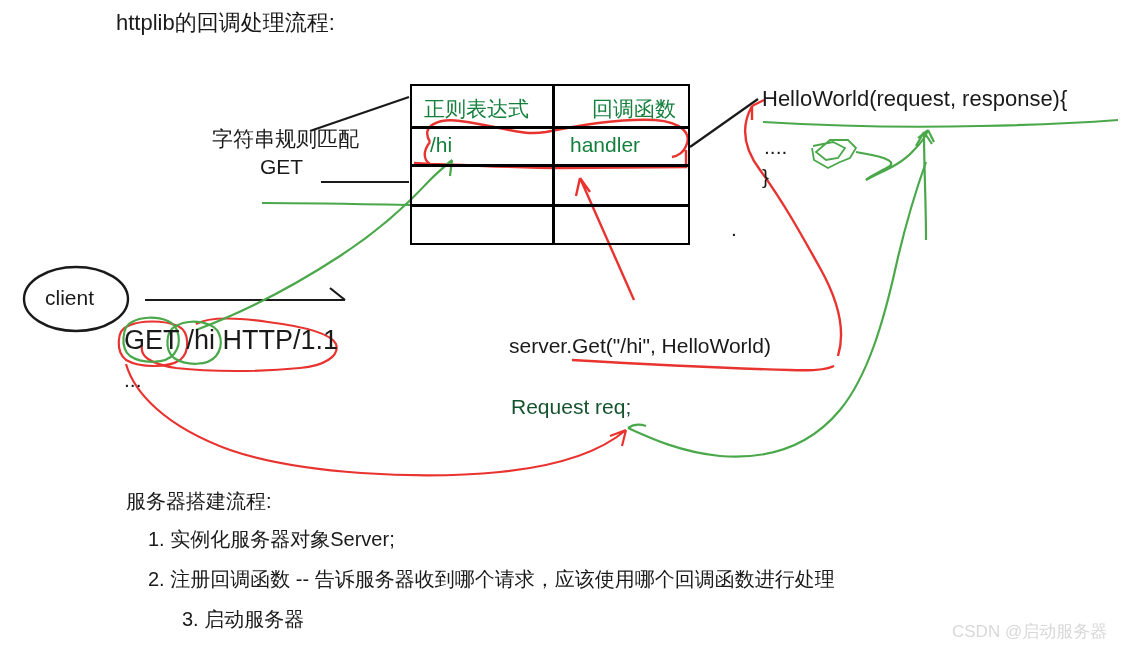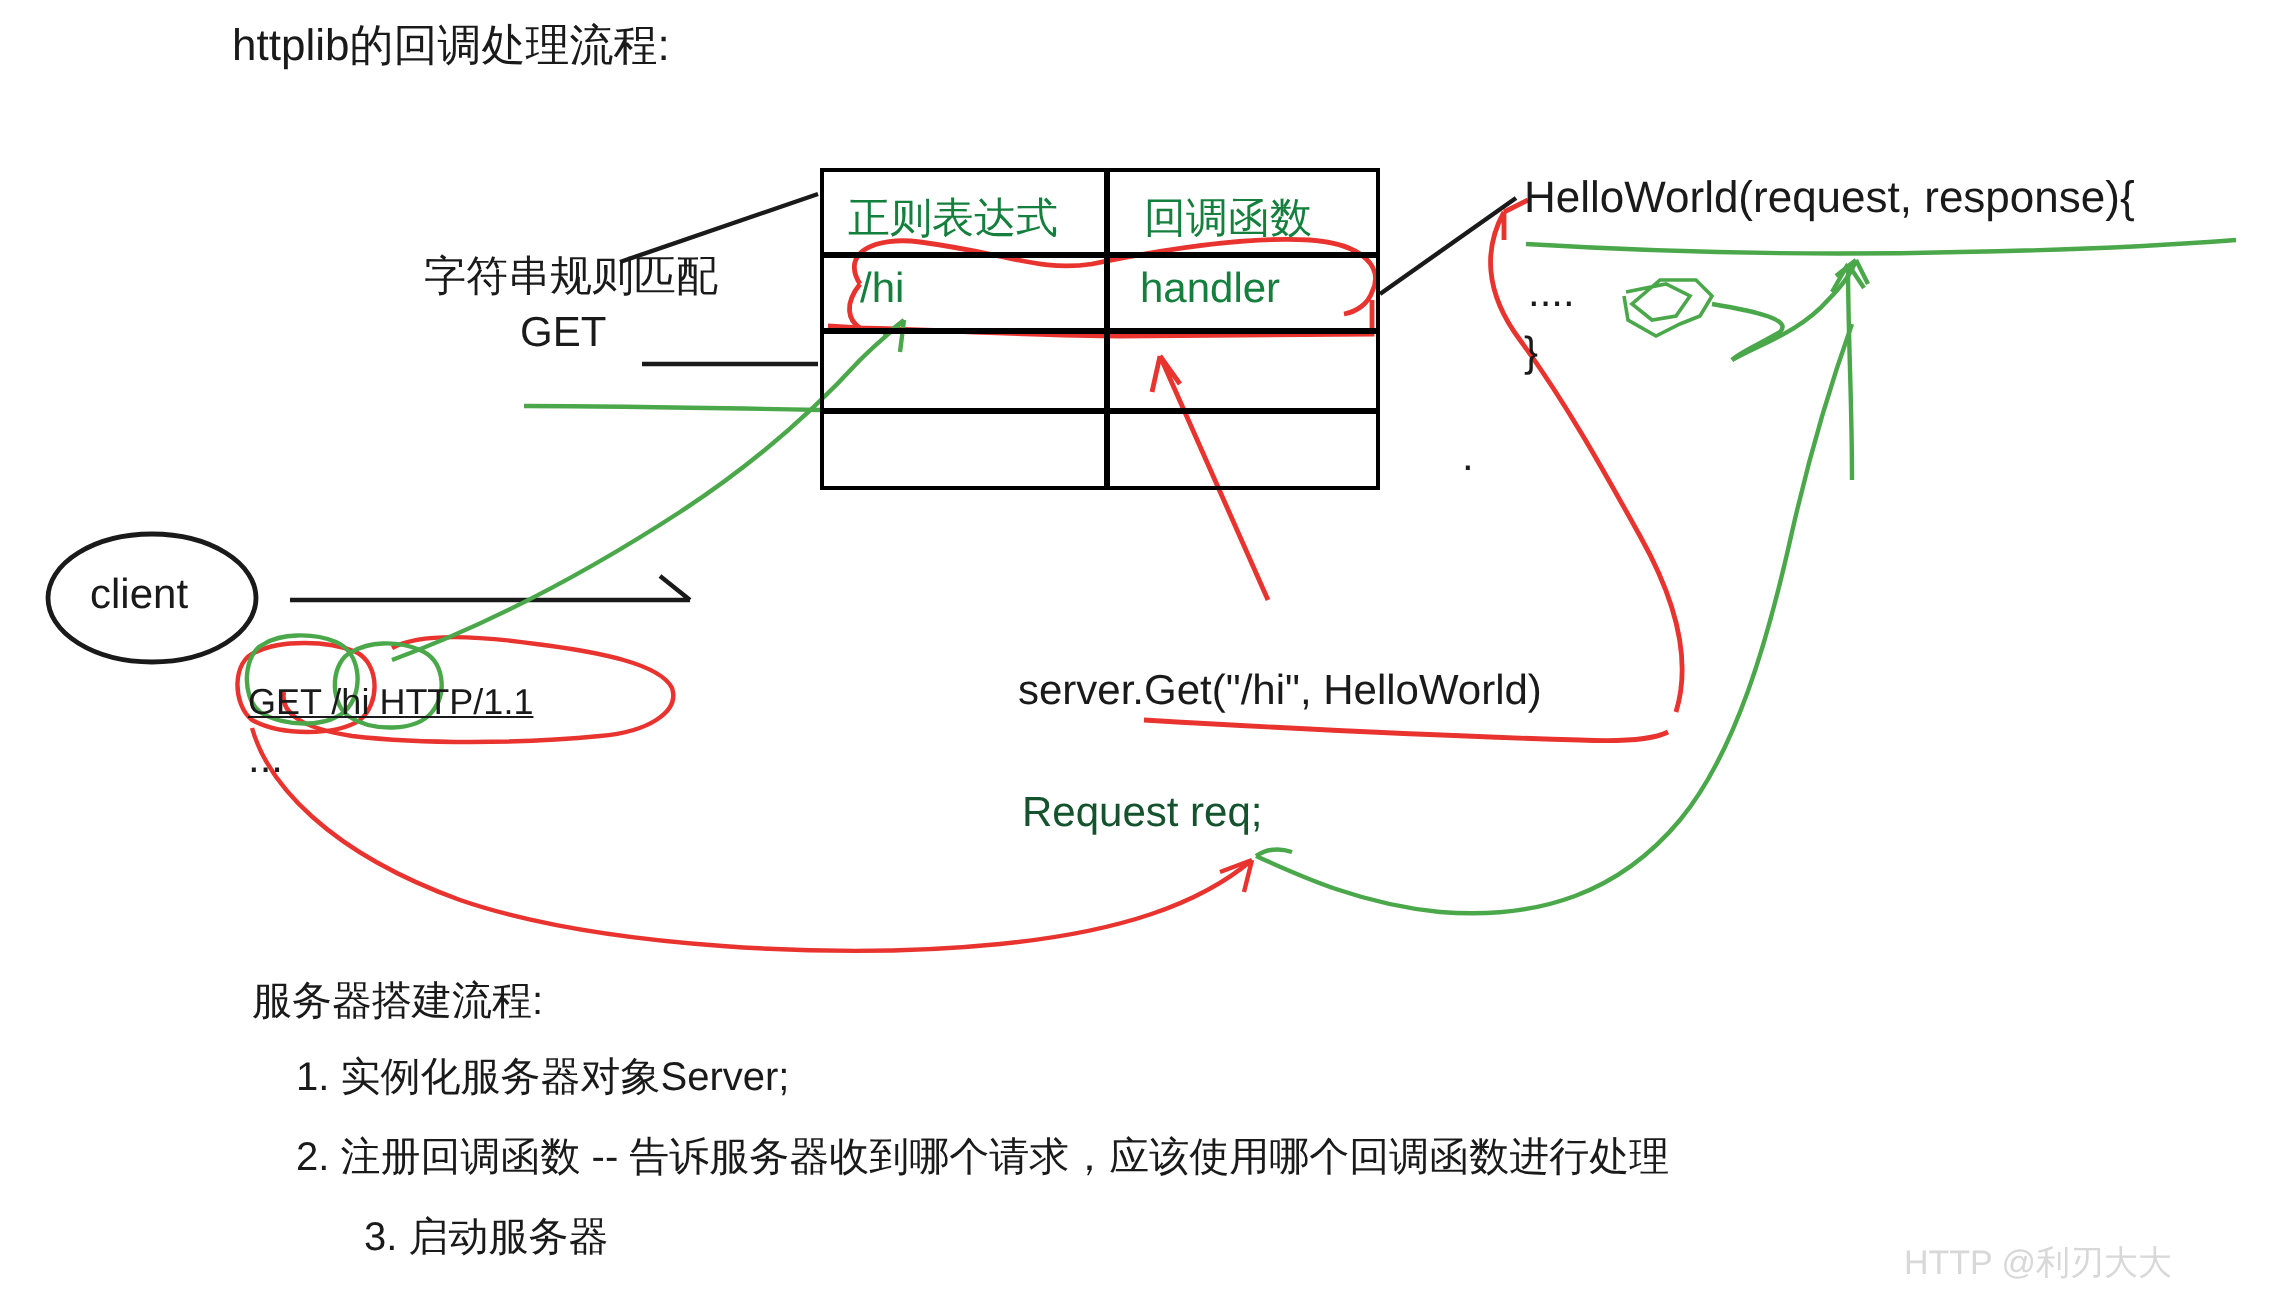--- a/index.html
+++ b/index.html
@@ -62,31 +62,31 @@
     height: 2.5px;
     background: #000;
   }
   .cell {
     position: absolute;
     font-size: 21px;
     color: #15803d;
     white-space: nowrap;
   }
   #cell-h1 { left: 424px; top: 95px; }
-  #cell-h2 { left: 572px; top: 95px; }
+  #cell-h2 { left: 592px; top: 95px; }
   #cell-r1c1 { left: 430px; top: 133px; }
   #cell-r1c2 { left: 570px; top: 133px; }
 
   #hw-sig { left: 762px; top: 88px; font-size: 22px; }
   #hw-dots { left: 764px; top: 136px; font-size: 21px; }
   #hw-brace { left: 762px; top: 166px; font-size: 21px; }
   #dot-stray { left: 731px; top: 218px; font-size: 21px; }
 
   #client-label { left: 45px; top: 287px; font-size: 21px; }
-  #req-line { left: 124px; top: 342px; font-size: 18px; text-decoration: underline; }
+  #req-line { left: 124px; top: 327px; font-size: 27px; }
   #req-dots { left: 124px; top: 369px; font-size: 21px; }
 
   #code1 { left: 509px; top: 296px; font-size: 21px; }
   #code2 { left: 509px; top: 335px; font-size: 21px; }
   #reqreq { left: 511px; top: 396px; font-size: 21px; color: #14532d; }
 
   #flow-title { left: 126px; top: 491px; font-size: 20px; }
   .flow-item { left: 148px; font-size: 20px; }
   #flow-1 { top: 529px; }
   #flow-2 { top: 569px; }
@@ -199,15 +199,15 @@
   <div class="txt" id="req-dots">...</div>
 
   <div class="txt" id="code2">server.Get("/hi", HelloWorld)</div>
   <div class="txt" id="reqreq">Request req;</div>
 
   <div class="txt" id="flow-title">服务器搭建流程:</div>
   <div class="txt flow-item" id="flow-1">1. 实例化服务器对象Server;</div>
   <div class="txt flow-item" id="flow-2">2. 注册回调函数 -- 告诉服务器收到哪个请求，应该使用哪个回调函数进行处理</div>
   <div class="txt flow-item" id="flow-3">3. 启动服务器</div>
 
-  <div id="watermark">HTTP @利刃大大</div>
+  <div id="watermark">CSDN @启动服务器</div>
 
 </div>
 
 </body></html>

